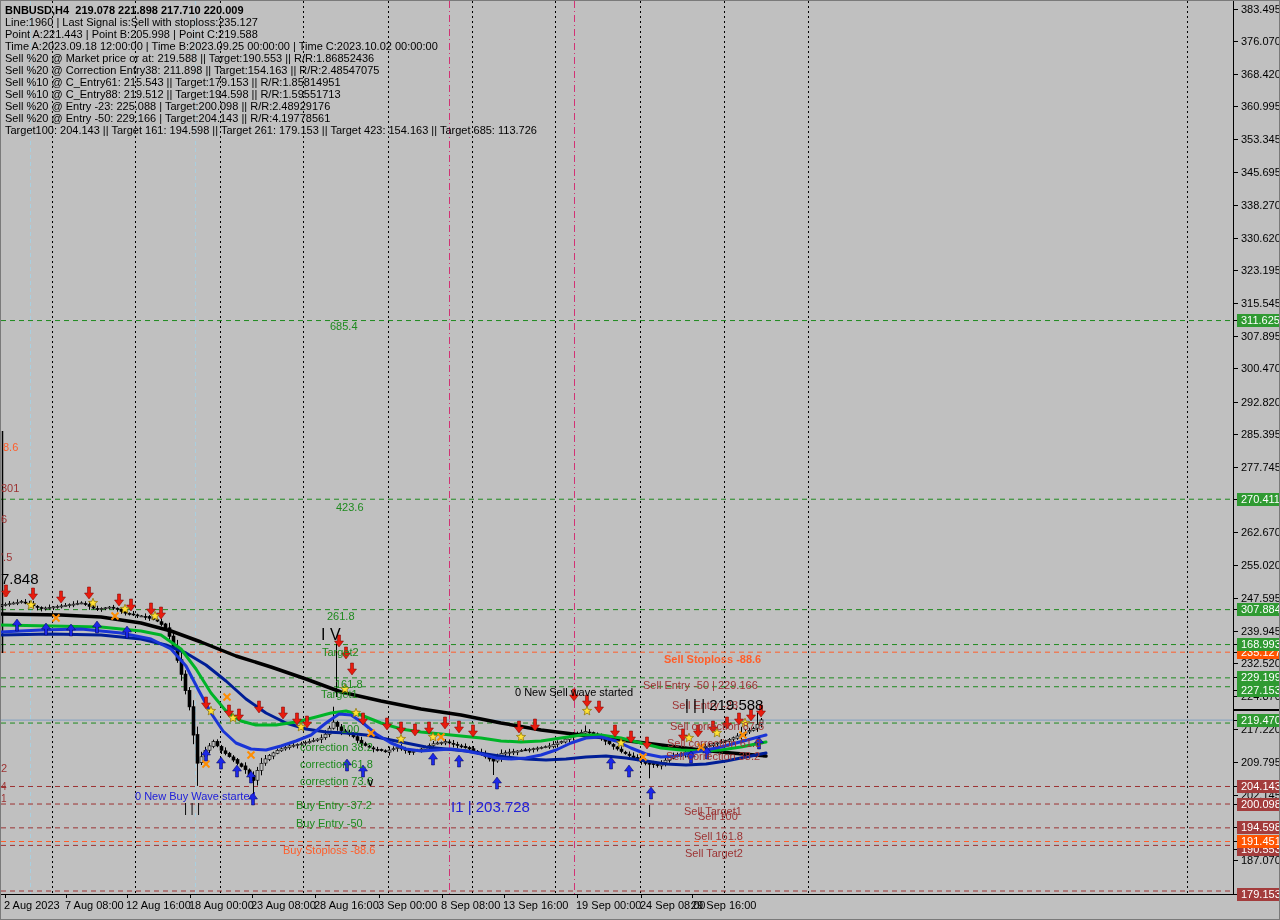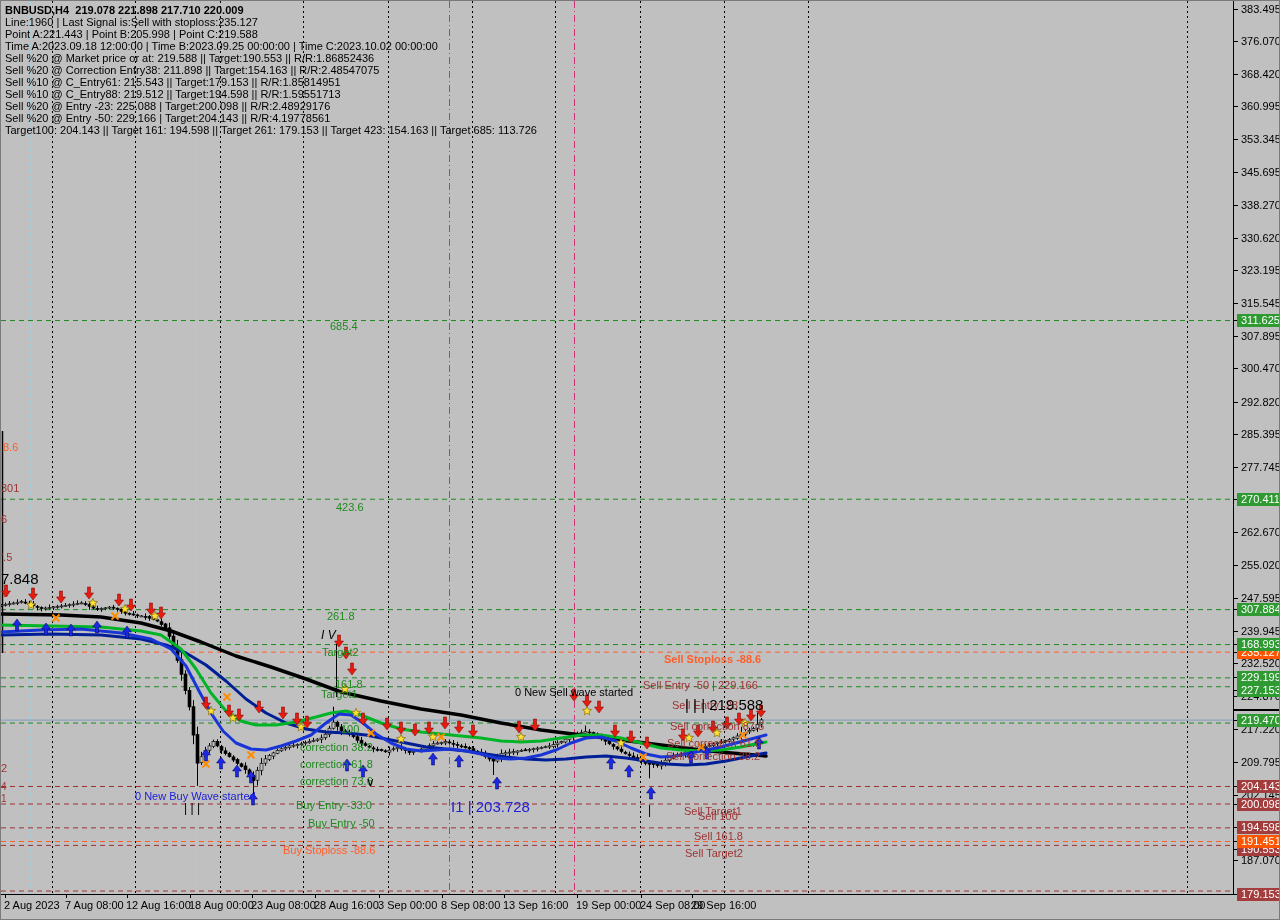--- a/index.html
+++ b/index.html
@@ -558,38 +558,38 @@
       <div class="ann c-green" style="left:329px;top:320px;">685.4</div>
       <div class="ann c-green" style="left:335px;top:501px;">423.6</div>
       <div class="ann c-green" style="left:326px;top:610px;">261.8</div>
       <div class="ann c-green" style="left:321px;top:646px;">Target2</div>
       <div class="ann c-green" style="left:334px;top:678px;">161.8</div>
       <div class="ann c-green" style="left:320px;top:688px;">Target1</div>
       <div class="ann c-green" style="left:340px;top:723px;">100</div>
       <div class="ann c-green" style="left:299px;top:741px;">correction 38.2</div>
       <div class="ann c-green" style="left:299px;top:758px;">correction 61.8</div>
       <div class="ann c-green" style="left:299px;top:775px;">correction 73.6</div>
-      <div class="ann c-green" style="left:295px;top:799px;">Buy Entry -33.0</div>
-      <div class="ann c-green" style="left:297px;top:817px;padding-left:10px;">Buy Entry -50</div>
+      <div class="ann c-green" style="left:295px;top:799px;">Buy Entry -37.2</div>
+      <div class="ann c-green" style="left:285px;top:817px;padding-left:10px;">Buy Entry -50</div>
       <div class="ann c-orange" style="left:282px;top:844px;">Buy Stoploss -88.6</div>
       <div class="ann c-orange" style="left:663px;top:653px;font-weight:bold;">Sell Stoploss -88.6</div>
       <div class="ann c-darkred" style="left:642px;top:679px;">Sell Entry -50 | 229.166</div>
       <div class="ann c-darkred" style="left:671px;top:699px;">Sell Entry -23</div>
       <div class="ann c-darkred" style="left:669px;top:720px;">Sell correction 87.5</div>
       <div class="ann c-darkred" style="left:666px;top:737px;">Sell correction 61.8</div>
       <div class="ann c-darkred" style="left:665px;top:750px;">Sell correction 38.2</div>
       <div class="ann c-darkred" style="left:697px;top:810px;text-align:center;">Sell 100</div>
       <div class="ann c-darkred" style="left:683px;top:805px;">Sell Target1</div>
       <div class="ann c-darkred" style="left:693px;top:830px;">Sell 161.8</div>
       <div class="ann c-darkred" style="left:684px;top:847px;">Sell Target2</div>
       <div class="ann c-blue" style="left:134px;top:790px;">0 New Buy Wave started</div>
       <div class="ann c-blue" style="left:450px;top:798px;font-size:15px;line-height:15px;">I1 | 203.728</div>
       <div class="ann c-black" style="left:514px;top:686px;">0 New Sell wave started</div>
       <div class="ann c-black" style="left:684px;top:696px;font-size:15px;line-height:15px;">| | | 219.588</div>
-      <div class="ann c-black" style="left:320px;top:628px;font-size:12px;line-height:12px;font-style:italic;">I V</div>
+      <div class="ann c-black" style="left:320px;top:628px;font-size:16px;line-height:12px;">I V</div>
       <div class="ann c-black" style="left:183px;top:801px;font-size:12px;line-height:12px;">| | |</div>
       <div class="ann c-black" style="left:365px;top:775px;font-size:12px;line-height:12px;">∨</div>
       <div class="ann c-black" style="left:647px;top:803px;font-size:12px;line-height:12px;">|</div>
       <div class="ann c-orange" style="left:2px;top:441px;">8.6</div>
       <div class="ann c-darkred" style="left:0px;top:482px;">301</div>
       <div class="ann c-darkred" style="left:0px;top:513px;">6</div>
       <div class="ann c-darkred" style="left:0px;top:551px;">'.5</div>
       <div class="ann c-black" style="left:0px;top:570px;font-size:15px;line-height:15px;">7.848</div>
       <div class="ann c-red" style="left:2px;top:588px;font-size:10px;line-height:10px;">8</div>
       <div class="ann c-darkred" style="left:0px;top:762px;">2</div>

